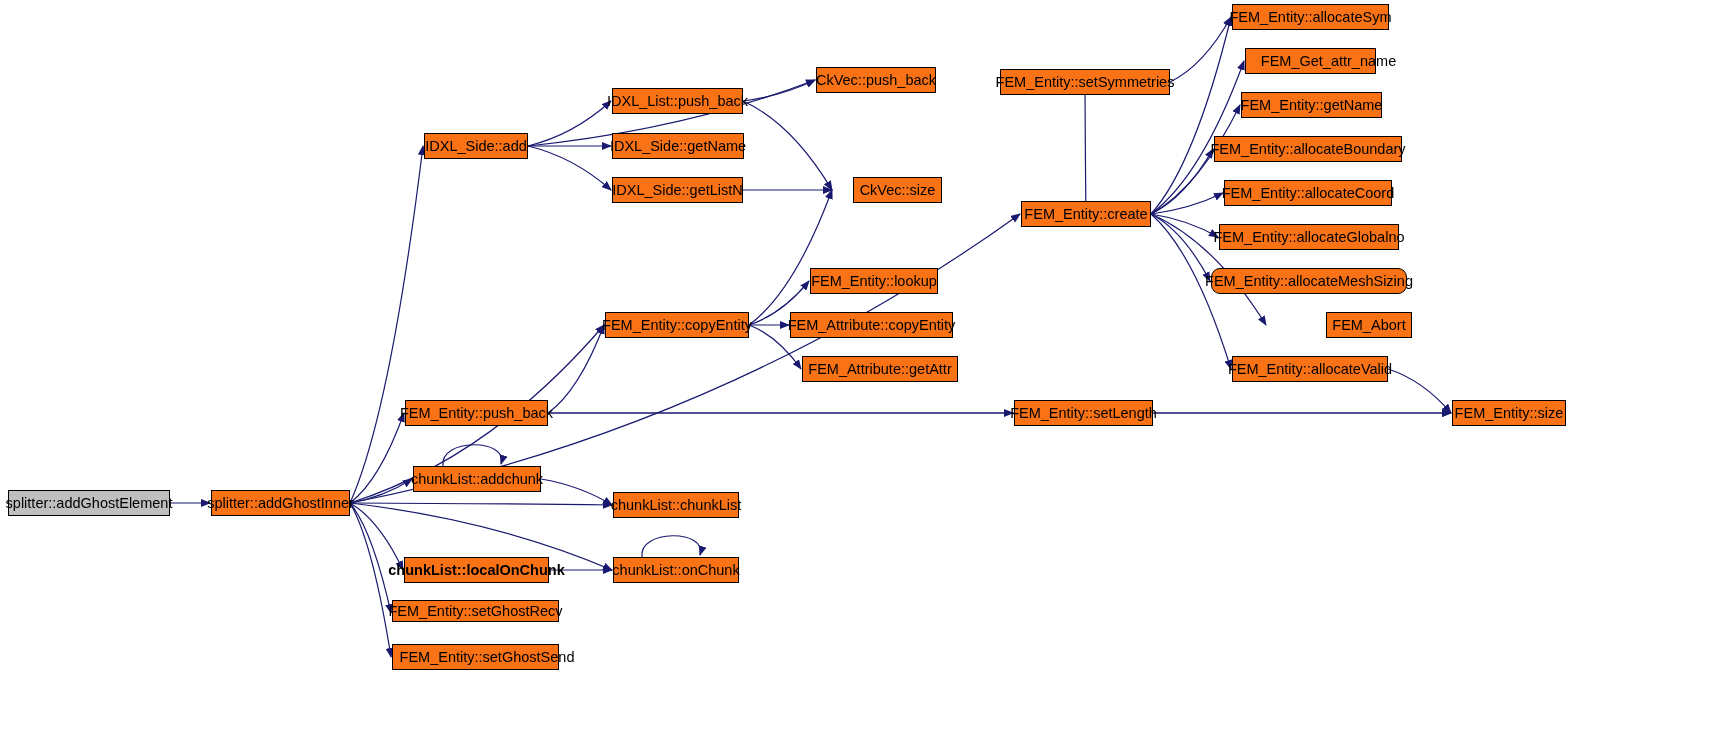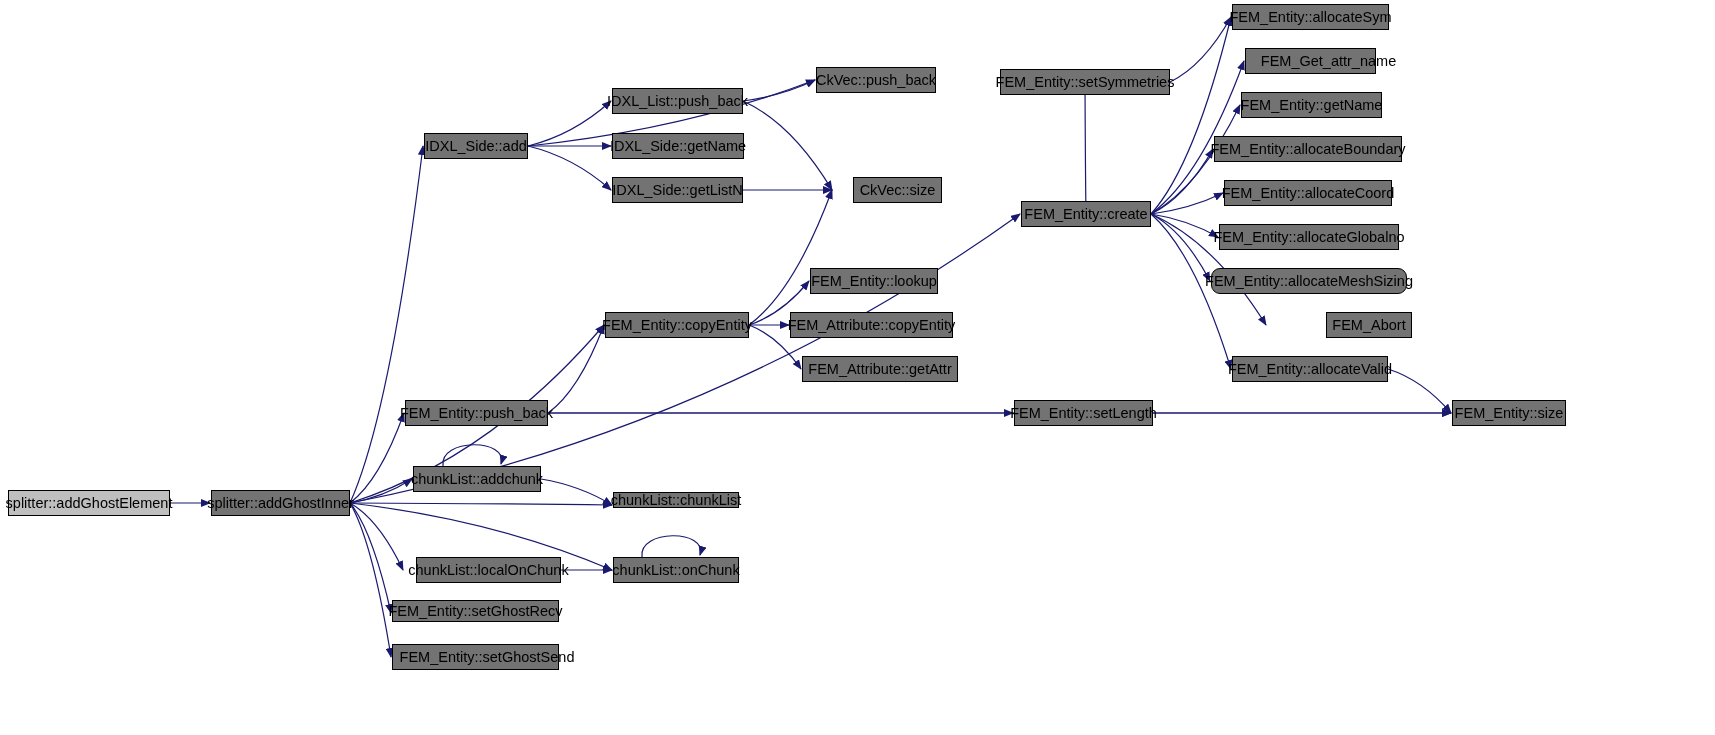--- a/index.html
+++ b/index.html
@@ -15,21 +15,21 @@
   svg#edges{
     position:absolute;
     left:0;top:0;
     width:1715px;height:735px;
     pointer-events:none;
   }
   .node{
     position:absolute;
     box-sizing:border-box;
     border:1px solid #000000;
-    background:#737373;
+    background:#f97316;
     color:#000000;
     font-size:14.5px;
     line-height:1;
     display:flex;
     align-items:center;
     justify-content:center;
     white-space:nowrap;
     letter-spacing:0px;
     z-index:2;
   }
@@ -135,24 +135,24 @@
       </div>
       <div class="node" style="left: 1014px; top: 400px; width: 139px; height: 26px;">
         <span>FEM_Entity::setLength</span>
       </div>
       <div class="node" style="left: 1452px; top: 400px; width: 114px; height: 26px;">
         <span>FEM_Entity::size</span>
       </div>
       <div class="node" style="left: 413px; top: 466px; width: 128px; height: 26px;">
         <span>chunkList::addchunk</span>
       </div>
-      <div class="node" style="left: 613px; top: 492px; width: 126px; height: 16px;">
+      <div class="node" style="left: 613px; top: 492px; width: 126px; height: 26px;">
         <span>chunkList::chunkList</span>
       </div>
-      <div class="node" style="left: 416px; top: 557px; width: 145px; height: 26px;">
+      <div class="node" style="left: 404px; top: 557px; width: 145px; height: 26px; font-weight: bold;">
         <span>chunkList::localOnChunk</span>
       </div>
       <div class="node" style="left: 613px; top: 557px; width: 126px; height: 26px;">
         <span>chunkList::onChunk</span>
       </div>
       <div class="node" style="left: 392px; top: 600px; width: 167px; height: 22px;">
         <span>FEM_Entity::setGhostRecv</span>
       </div>
       <div class="node" style="left: 392px; top: 644px; width: 167px; height: 26px; padding-left: 23px;">
         <span>FEM_Entity::setGhostSend</span>

